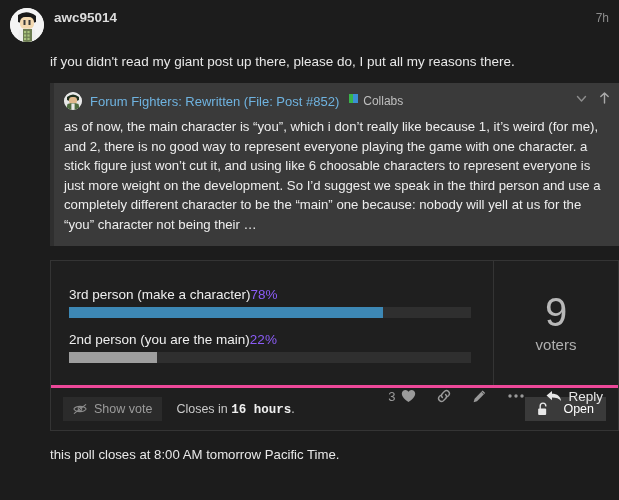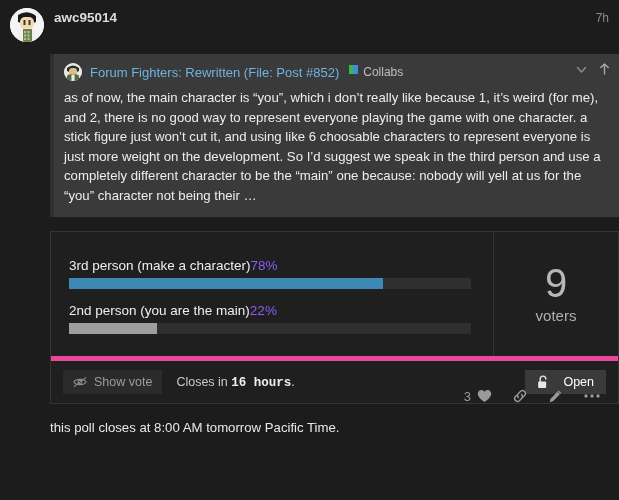--- a/index.html
+++ b/index.html
@@ -198,21 +198,21 @@
 
   .voter-label {
     font-size: 15px;
     color: #b0b0b0;
     margin-top: 2px;
   }
 
   .poll-footer {
     display: flex;
     align-items: center;
-    border-top: 5px solid #ec4899;
+    border-top: 3px solid #ec4899;
     padding: 9px 12px;
     position: relative;
   }
 
   .show-vote-btn {
     display: inline-flex;
     align-items: center;
     gap: 7px;
     background: #2b2b2b;
     color: #9b9b9b;
@@ -304,20 +304,21 @@
           <rect x="17.4" y="26.4" width="2.2" height="2.2"></rect>
           <rect x="14" y="29.8" width="2.2" height="2.2"></rect>
           <rect x="17.4" y="29.8" width="2.2" height="2.2"></rect>
         </g>
       </svg>
     </div>
     <div class="username">awc95014</div>
     <div class="timestamp">7h</div>
   </div>
 
+  <div class="intro-text">if you didn't read my giant post up there, please do, I put all my reasons there.</div>
 
   <div class="quote">
     <div class="quote-title-row">
       <div class="quote-avatar">
         <svg viewBox="0 0 18 18" width="18" height="18">
           <circle cx="9" cy="9" r="9" fill="#e8e8e8"></circle>
           <path d="M3 5 Q9 0 15 5 L15 8 Q9 11 3 8 Z" fill="#20301f"></path>
           <rect x="5" y="5" width="8" height="7" rx="3" fill="#e0b98d"></rect>
           <path d="M3.5 12 Q9 10 14.5 12 L16 18 L2 18 Z" fill="#4e6b3f"></path>
           <rect x="7.4" y="11.5" width="3.2" height="6.5" fill="#e8e8e8"></rect>
@@ -437,15 +438,23 @@
     <div class="action-item">
       <span>
         <svg width="18" height="6" viewBox="0 0 18 6">
           <circle cx="3" cy="3" r="1.7" fill="#9a9a9a"></circle>
           <circle cx="9" cy="3" r="1.7" fill="#9a9a9a"></circle>
           <circle cx="15" cy="3" r="1.7" fill="#9a9a9a"></circle>
         </svg>
       </span>
     </div>
 
+    <div class="action-item reply-item">
+      <span>
+        <svg width="17" height="14" viewBox="0 0 17 14">
+          <path d="M7 2 L1.5 6.6 L7 11.2 L7 8.4 C11 8.4 14.5 9.4 16 12 C15.6 7.4 12.4 4.8 7 4.8 Z" fill="#e6e6e6"></path>
+        </svg>
+      </span>
+      <span>Reply</span>
+    </div>
   </div>
 
 </div>
 
 </body></html>

